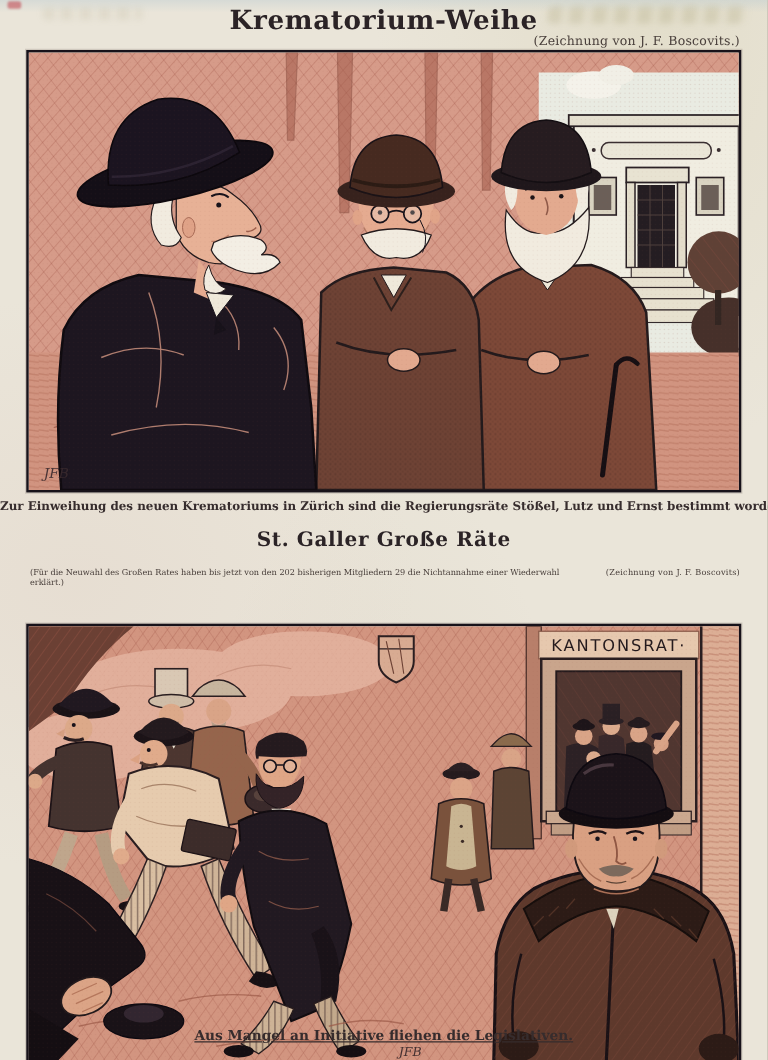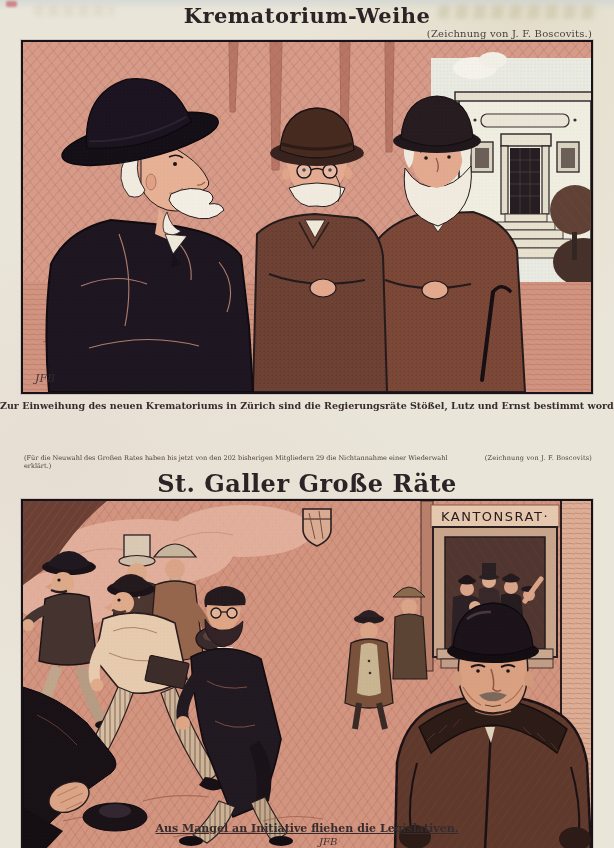--- a/index.html
+++ b/index.html
@@ -7,21 +7,21 @@
     background:#eae5d9;
     background-image:
       linear-gradient(180deg, rgba(190,205,210,.45) 0px, rgba(190,205,210,0) 10px),
       radial-gradient(ellipse at 85% 2%, rgba(205,200,160,.25), transparent 30%),
       radial-gradient(ellipse at 10% 55%, rgba(210,180,170,.15), transparent 35%),
       radial-gradient(ellipse at 50% 98%, rgba(200,190,170,.25), transparent 40%);
     font-family:"DejaVu Serif",serif;color:#2d2527;}
   .abs{position:absolute;}
   .title{left:0;right:0;text-align:center;font-weight:700;letter-spacing:.5px;color:#2b2326;}
   .title1{top:3px;font-size:21px;}
-  .title2{top:422px;font-size:24px;margin-top:47px;}
+  .title2{top:422px;font-size:16px;}
   .credit{font-size:10px;color:#4a403c;letter-spacing:.2px;}
   .credit1{top:28px;right:22px;}
   .noterow{top:454px;left:24px;right:22px;display:flex;justify-content:space-between;align-items:flex-start;}
   .note{font-size:6.5px;color:#4a403c;}
   .credit2{font-size:6.5px;white-space:nowrap;margin-left:10px;}
   .caption{left:0;right:0;text-align:center;font-weight:700;color:#362c2d;white-space:nowrap;}
   .caption1{top:400px;font-size:9.5px;}
   .caption2{top:822px;font-size:11px;text-decoration:underline;}
   .panel{border:2px solid #17121a;box-shadow:0 0 0 1px rgba(60,40,40,.15);}
   .panel1{left:21px;top:40px;width:568px;height:350px;}

